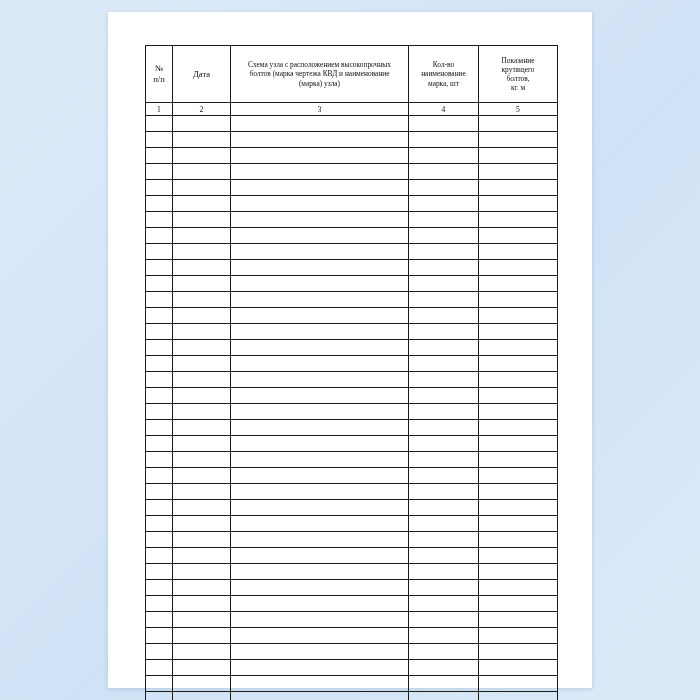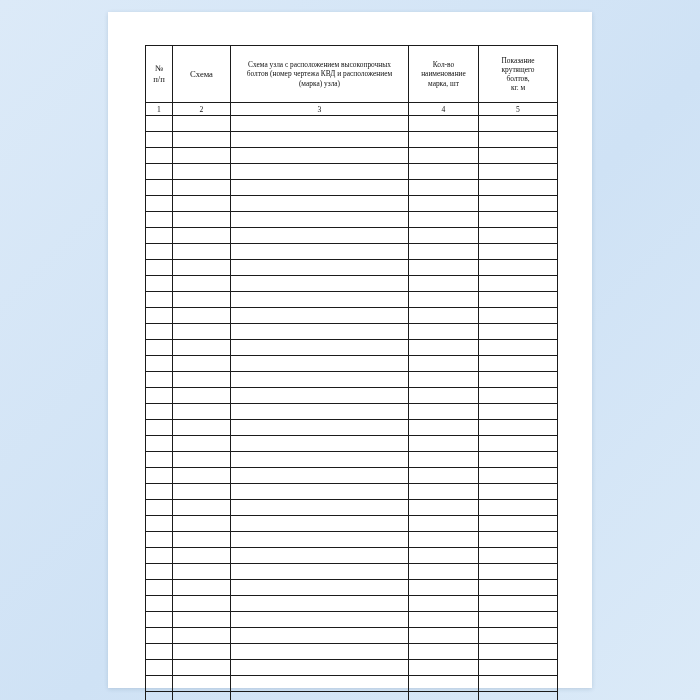--- a/index.html
+++ b/index.html
@@ -88,25 +88,25 @@
             <col class="c4">
             <col class="c5">
         </colgroup>
         <thead>
           <tr>
             <th class="hdr big">
               <span class="hdr-line">№</span>
               <span class="hdr-line">п/п</span>
             </th>
             <th class="hdr big">
-              <span class="hdr-line">Схема</span>
+              <span class="hdr-line">Дата</span>
             </th>
             <th class="hdr">
               <span class="hdr-line">Схема узла с расположением высокопрочных</span>
-              <span class="hdr-line">болтов (номер чертежа КВД и расположением</span>
+              <span class="hdr-line">болтов (марка чертежа КВД и наименование</span>
               <span class="hdr-line">(марка) узла)</span>
             </th>
             <th class="hdr">
               <span class="hdr-line">Кол-во</span>
               <span class="hdr-line">наименование</span>
               <span class="hdr-line">марка, шт</span>
             </th>
             <th class="hdr">
               <span class="hdr-line">Показание</span>
               <span class="hdr-line">крутящего</span>

